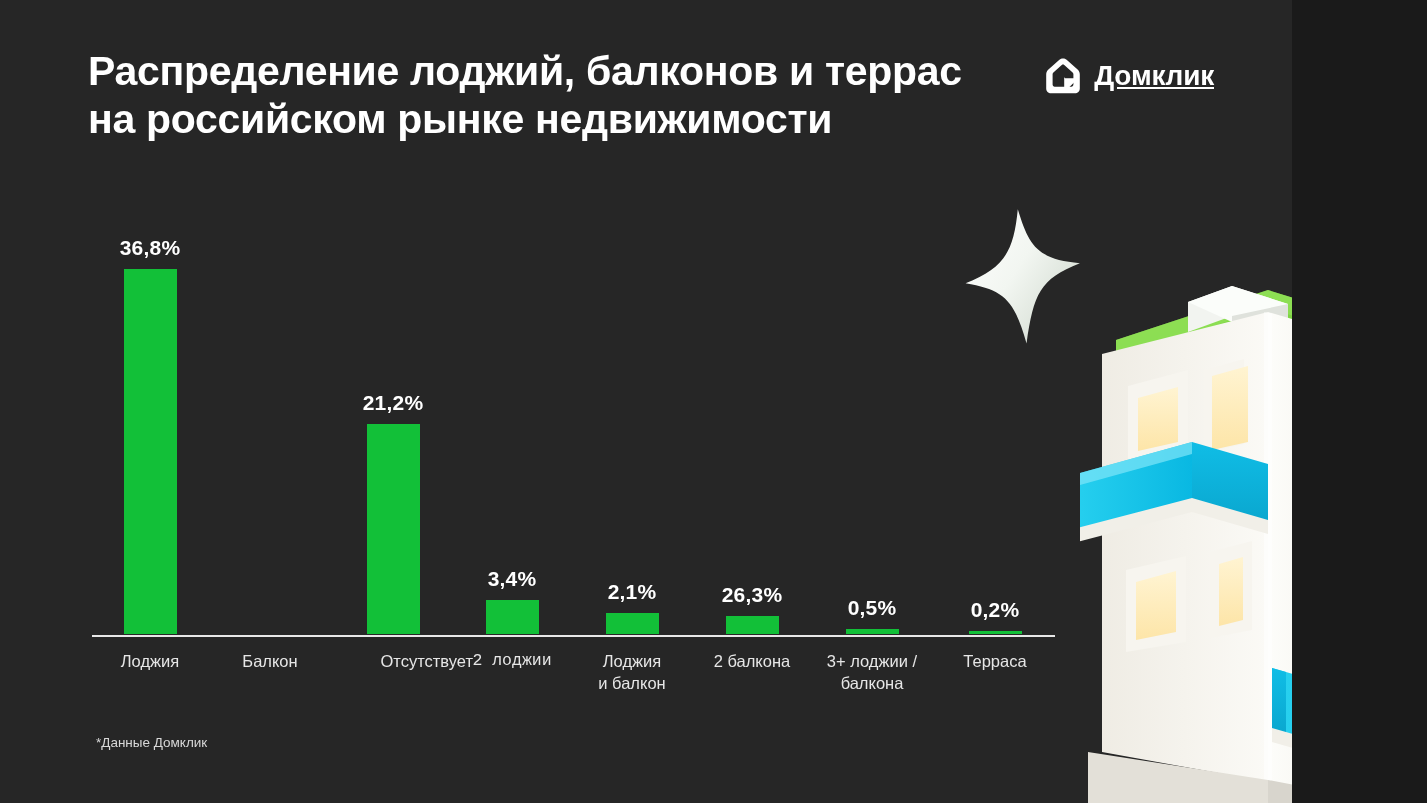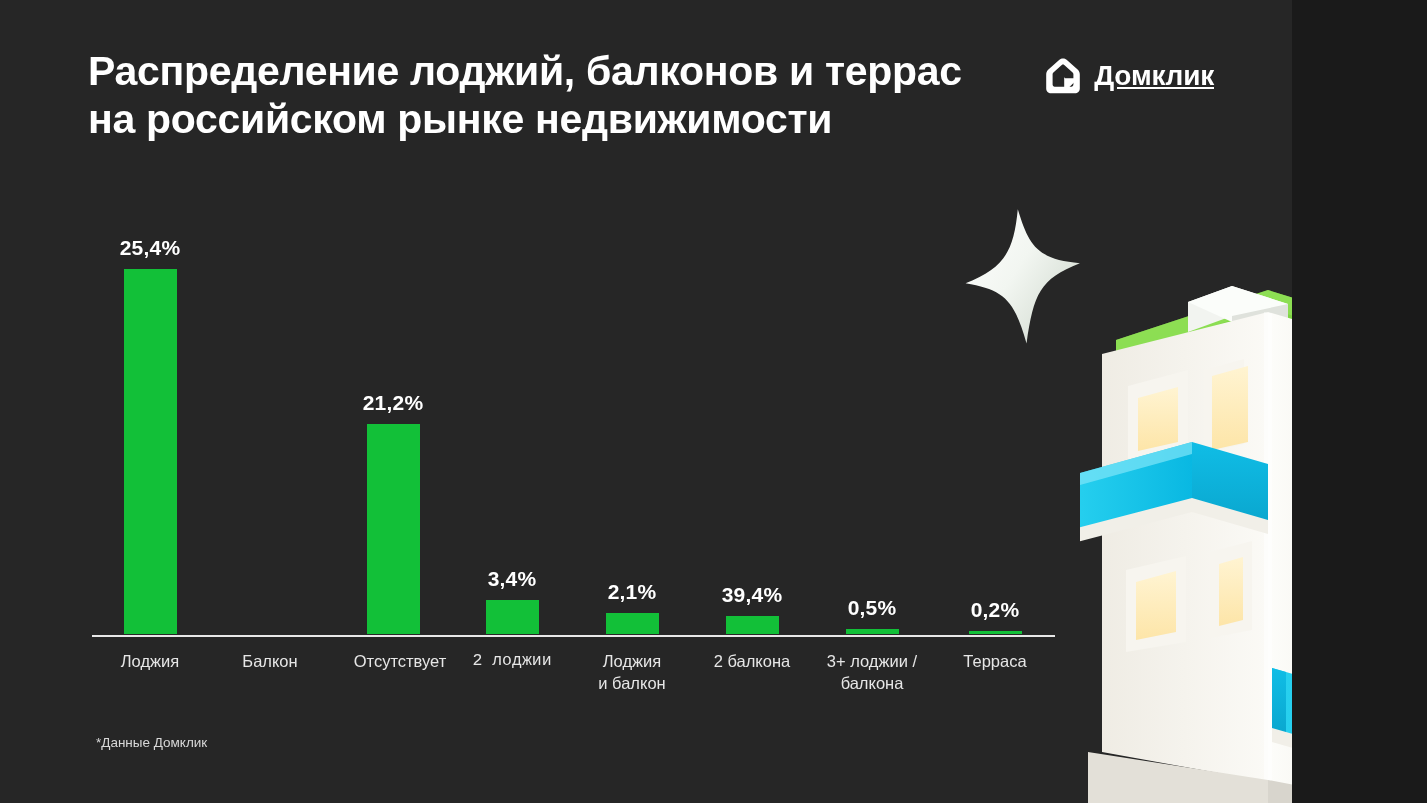--- a/index.html
+++ b/index.html
@@ -192,55 +192,55 @@
     <polygon points="192,386 206,390 206,452 192,448" fill="url(#balcS)"></polygon>
     <polygon points="192,446 360,494 360,508 192,460" fill="#f1efe8"></polygon>
 
     <polygon points="8,470 188,498 188,530 8,530" fill="#e3e0d8"></polygon>
     <polygon points="188,498 360,530 360,530 188,530" fill="#d8d5cd"></polygon>
   </svg>
 
   <div id="chart">
     <div id="plot">
         <div class="bar-group" style="left: 31.5px; width: 53px;">
-          <div class="bar-value">25,4%</div>
+          <div class="bar-value">36,8%</div>
           <div class="bar" title="Лоджия: 36,8%" style="height: 365px; background: rgb(18, 192, 56);"></div>
         </div>
         <div class="bar-group" style="left: 274.5px; width: 53px;">
           <div class="bar-value">21,2%</div>
           <div class="bar" title="Отсутствует: 21,2%" style="height: 210px; background: rgb(18, 192, 56);"></div>
         </div>
         <div class="bar-group" style="left: 393.5px; width: 53px;">
           <div class="bar-value">3,4%</div>
           <div class="bar" title="2 лоджии: 3,4%" style="height: 34px; background: rgb(18, 192, 56);"></div>
         </div>
         <div class="bar-group" style="left: 513.5px; width: 53px;">
           <div class="bar-value">2,1%</div>
           <div class="bar" title="Лоджия и балкон: 2,1%" style="height: 21px; background: rgb(18, 192, 56);"></div>
         </div>
         <div class="bar-group" style="left: 633.5px; width: 53px;">
-          <div class="bar-value">39,4%</div>
+          <div class="bar-value">26,3%</div>
           <div class="bar" title="2 балкона: 1,8%" style="height: 18px; background: rgb(18, 192, 56);"></div>
         </div>
         <div class="bar-group" style="left: 753.5px; width: 53px;">
           <div class="bar-value">0,5%</div>
           <div class="bar" title="3+ лоджии / балкона: 0,5%" style="height: 5px; background: rgb(18, 192, 56);"></div>
         </div>
         <div class="bar-group" style="left: 876.5px; width: 53px; text-align: center;">
           <div class="bar-value">0,2%</div>
           <div class="bar" title="Терраса: 0,2%" style="height: 3px; background: rgb(18, 192, 56);"></div>
         </div>
       </div>
     <div id="axis-line"></div>
   </div>
 
   <div id="cats">
       <div class="cat" style="left: -22px; width: 160px;">Лоджия</div>
       <div class="cat" style="left: 98px; width: 160px;">Балкон</div>
-      <div class="cat" style="left: 228px; width: 160px;">Отсутствует</div>
+      <div class="cat" style="left: 221px; width: 160px; text-align: right;">Отсутствует</div>
       <div class="cat" style="left: 340px; width: 160px; font-family: Liberation Mono, monospace;">2 лоджии</div>
       <div class="cat" style="left: 460px; width: 160px;">Лоджия
 и балкон</div>
       <div class="cat" style="left: 580px; width: 160px;">2 балкона</div>
       <div class="cat" style="left: 700px; width: 160px;">3+ лоджии /
 балкона</div>
       <div class="cat" style="left: 823px; width: 160px;">Терраса</div>
     </div>
 
   <div id="footnote">*Данные Домклик</div>

